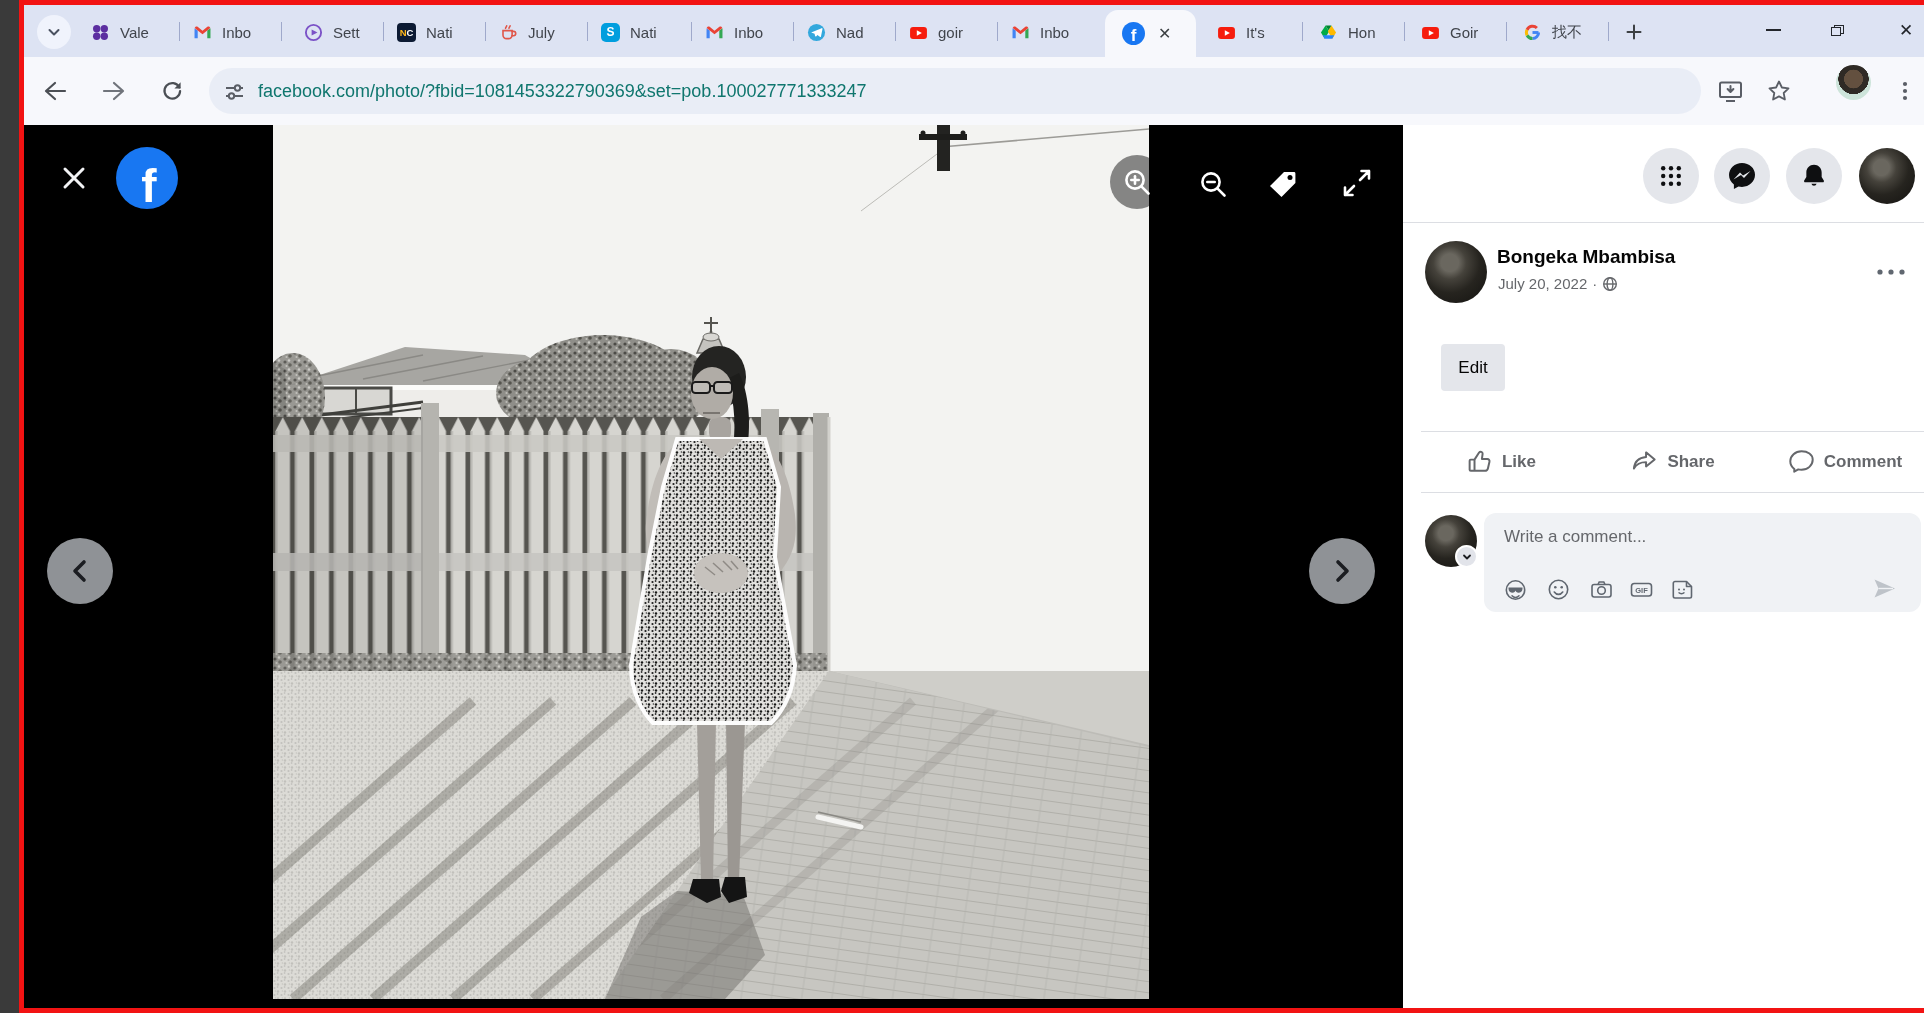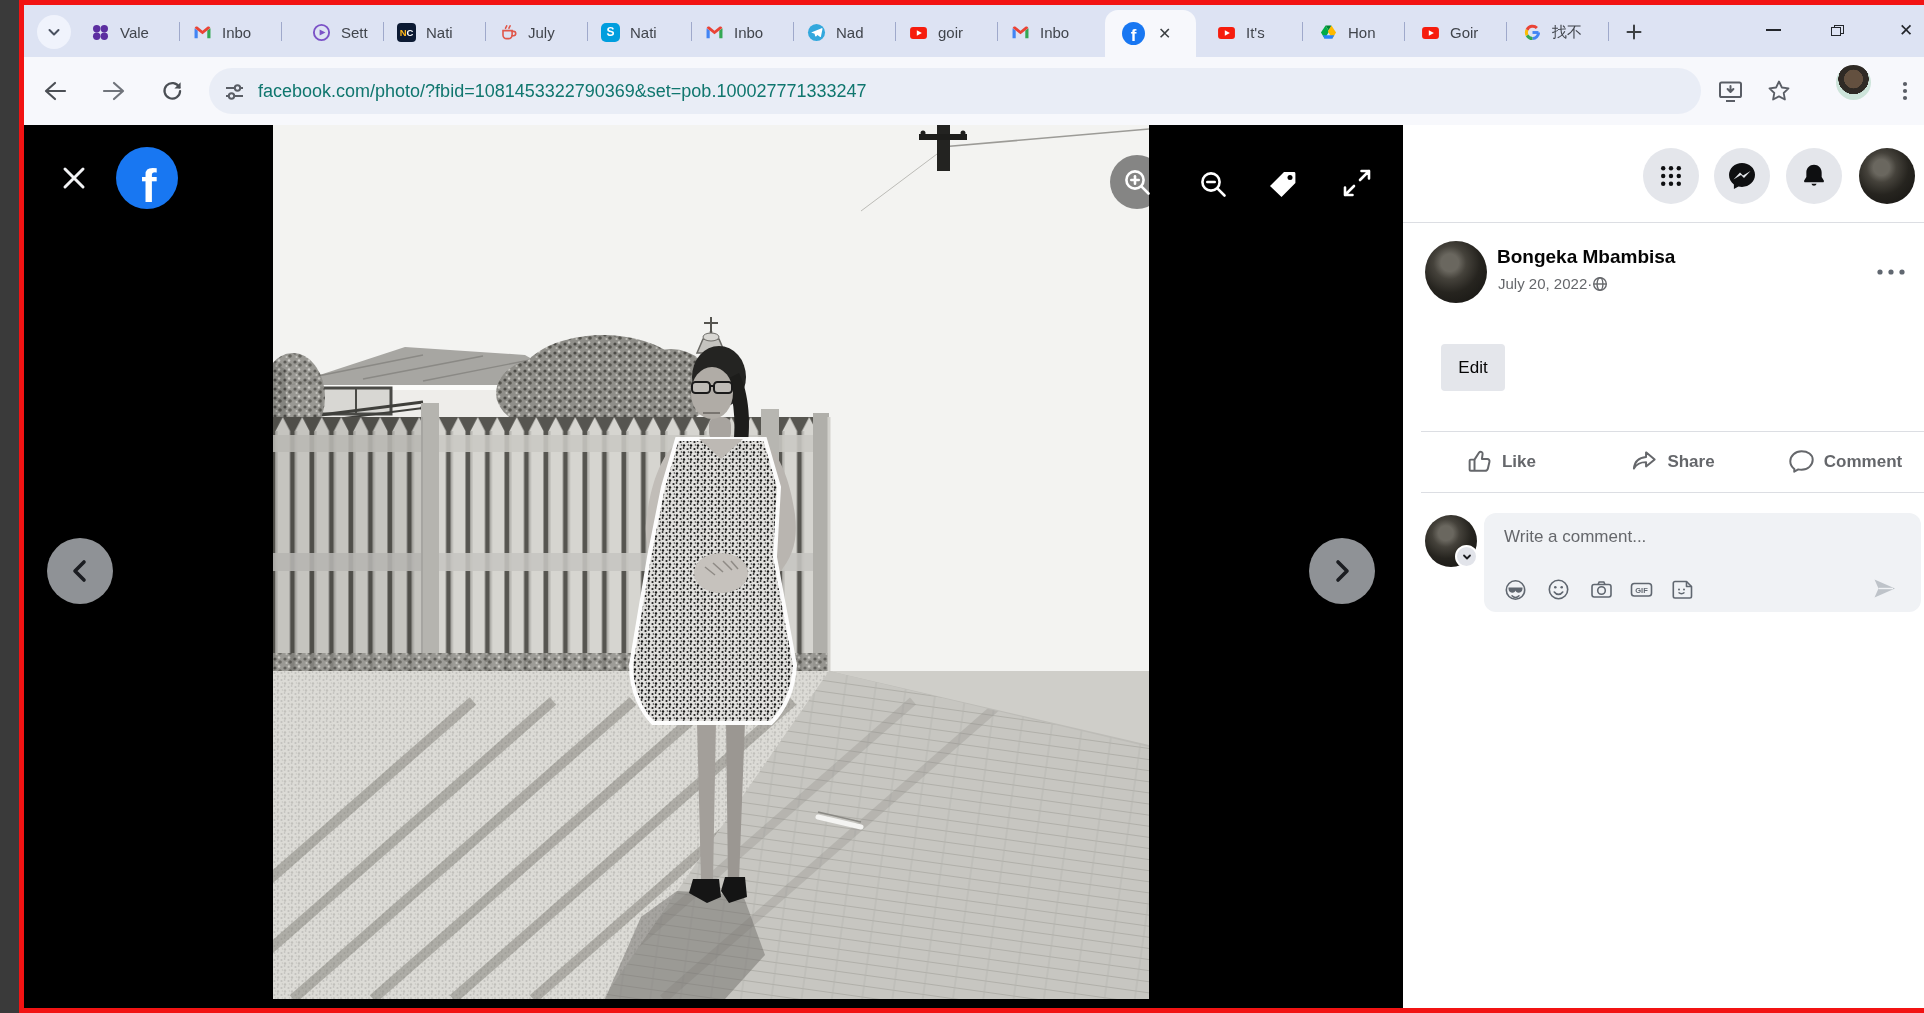--- a/index.html
+++ b/index.html
@@ -62,21 +62,21 @@
   
   .sidebar{position:absolute;left:1384px;top:125px;width:540px;height:888px;background:#fff;}
   .chip{position:absolute;width:56px;height:56px;border-radius:50%;background:#e4e6eb;
     display:flex;align-items:center;justify-content:center;}
   .avatar-photo{border-radius:50%;
     background:radial-gradient(circle at 40% 35%,#6a675f 0 16%,#45423b 30%,#26241f 55%,#131210 100%);}
   .hdr-avatar{position:absolute;left:456px;top:23px;width:56px;height:56px;}
   .divider{position:absolute;height:1px;background:#dcdee3;}
   .post-avatar{position:absolute;left:22px;top:116px;width:62px;height:62px;}
   .post-name{position:absolute;left:94px;top:121px;font-size:19px;font-weight:bold;color:#050505;}
-  .post-meta{position:absolute;left:95px;top:150px;display:flex;align-items:center;
+  .post-meta{position:absolute;left:95px;top:150px;display:flex;align-items:center;gap:5px;
     font-size:15px;color:#65676b;}
   .post-more{position:absolute;left:470px;top:134px;width:36px;height:26px;display:flex;
     align-items:center;justify-content:center;}
   .edit-btn{position:absolute;left:38px;top:219px;width:64px;height:47px;border-radius:4px;background:#e4e6eb;
     display:flex;align-items:center;justify-content:center;font-size:17px;color:#050505;}
   .actions{position:absolute;left:12px;right:12px;top:307px;height:59px;display:flex;}
   .action{flex:1;display:flex;align-items:center;justify-content:center;gap:9px;
     color:#65676b;font-size:17px;font-weight:bold;border-radius:6px;}
   .composer-avatar{position:absolute;left:22px;top:390px;width:52px;height:52px;}
   .composer-badge{position:absolute;left:52px;top:420px;width:19px;height:19px;border-radius:50%;
@@ -113,21 +113,21 @@
       <span class="fav">
         <svg width="19" height="15" viewBox="0 0 20 16">
             <path d="M1.5,14 h3.4 V5.8 L1.5,3.4 Z" fill="#4285f4"></path>
             <path d="M15.1,14 h3.4 V3.4 L15.1,5.8 Z" fill="#34a853"></path>
             <path d="M4.9,5.8 L1.7,3.2 C2,1.6 3.7,1 4.8,1.9 L10,6 L15.2,1.9 C16.3,1 18,1.6 18.3,3.2 L15.1,5.8 L10,9.9 Z" fill="#ea4335"></path>
           </svg>
       </span>
       <span class="tab-title">Inbo</span>
     </div>
 
-    <div class="tab" style="left:280px">
+    <div class="tab" style="left:272px">
       <span class="fav">
         <svg width="19" height="19" viewBox="0 0 20 20">
             <circle cx="10" cy="10" r="8" fill="none" stroke="#7b52c7" stroke-width="2"></circle>
             <polygon points="8,6.8 14.2,10 8,13.2" fill="#7b52c7"></polygon>
           </svg>
       </span>
       <span class="tab-title">Sett</span>
     </div>
 
     <div class="tab" style="left:365px">

